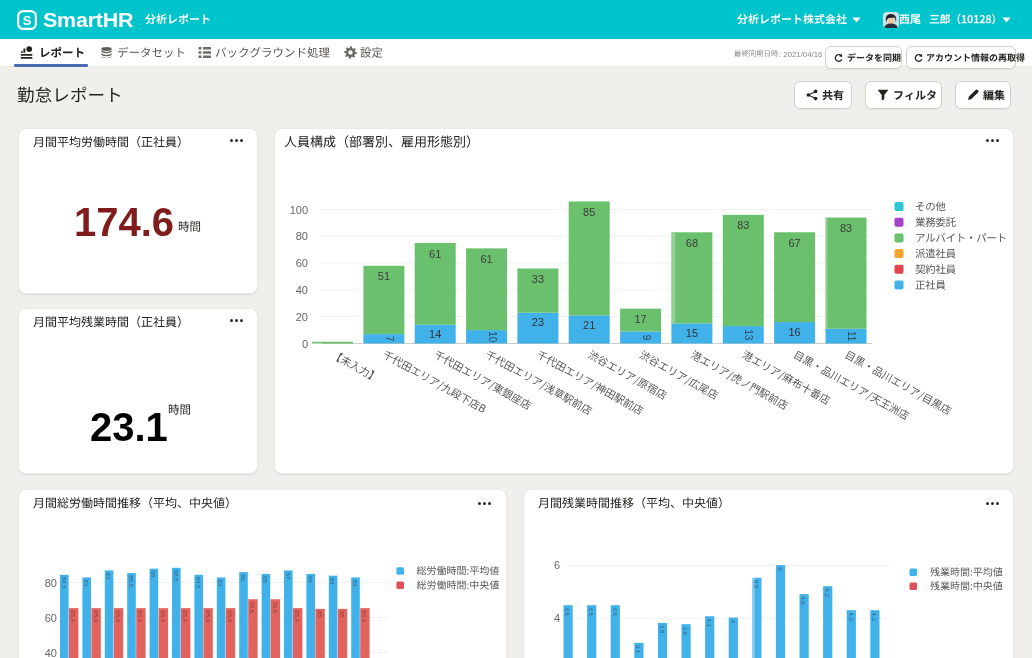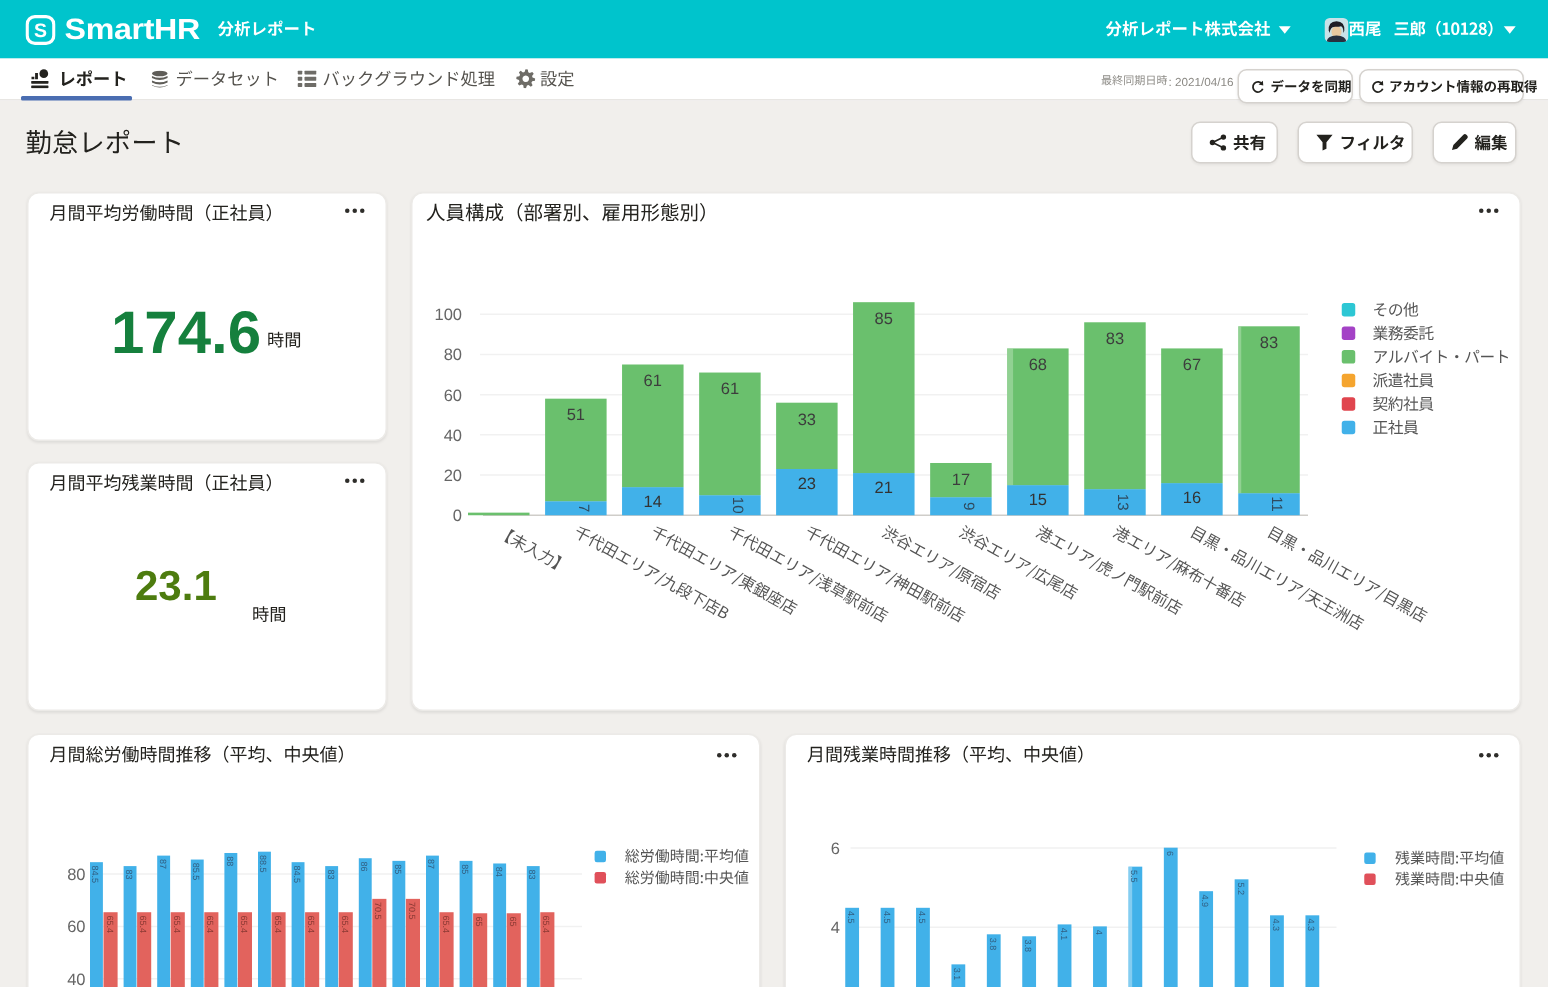--- a/index.html
+++ b/index.html
@@ -422,21 +422,21 @@
       <use href="#g77" x="10000"></use>
       <use href="#g78" x="11000"></use>
       <use href="#g79" x="12000"></use>
     </g>
   </svg>
 <div class="dots" style="left:230px;top:139px">
     <i></i>
     <i></i>
     <i></i>
   </div>
-<div class="a" style="left:74px;top:202px;font-size:40px;font-weight:bold;color:#15803d;letter-spacing:0px;line-height:40px">174.6</div>
+<div class="a" style="left:74px;top:202px;font-size:40px;font-weight:bold;color:#7f1d1d;letter-spacing:0px;line-height:40px">174.6</div>
 <svg class="a" style="left:178.0px;top:218.4px" width="23" height="17">
     <g transform="translate(0,12.76) scale(0.011500)" fill="#23221e">
       <use href="#g42" x="0"></use>
       <use href="#g70" x="1000"></use>
     </g>
   </svg>
 <div class="card" style="left:18px;top:308px;width:240px;height:166px"></div>
 <svg class="a" style="left:33.0px;top:312.5px" width="156" height="18">
     <g transform="translate(0,13.32) scale(0.012000)" fill="#23221e">
       <use href="#g69" x="0"></use>
@@ -452,21 +452,21 @@
       <use href="#g77" x="10000"></use>
       <use href="#g78" x="11000"></use>
       <use href="#g79" x="12000"></use>
     </g>
   </svg>
 <div class="dots" style="left:230px;top:319px">
     <i></i>
     <i></i>
     <i></i>
   </div>
-<div class="a" style="left:90px;top:371px;font-size:28px;font-weight:bold;color:#4d7c0f;letter-spacing:0px;line-height:40px">23.1</div>
+<div class="a" style="left:90px;top:407px;font-size:40px;font-weight:bold;color:#000000;letter-spacing:0px;line-height:40px">23.1</div>
 <svg class="a" style="left:168.0px;top:401.4px" width="23" height="17">
     <g transform="translate(0,12.76) scale(0.011500)" fill="#23221e">
       <use href="#g42" x="0"></use>
       <use href="#g70" x="1000"></use>
     </g>
   </svg>
 <div class="card" style="left:274px;top:128px;width:740px;height:346px"></div>
 <svg class="a" style="left:284.0px;top:131.8px" width="195" height="20">
     <g transform="translate(0,14.43) scale(0.013000)" fill="#23221e">
       <use href="#g82" x="0"></use>

